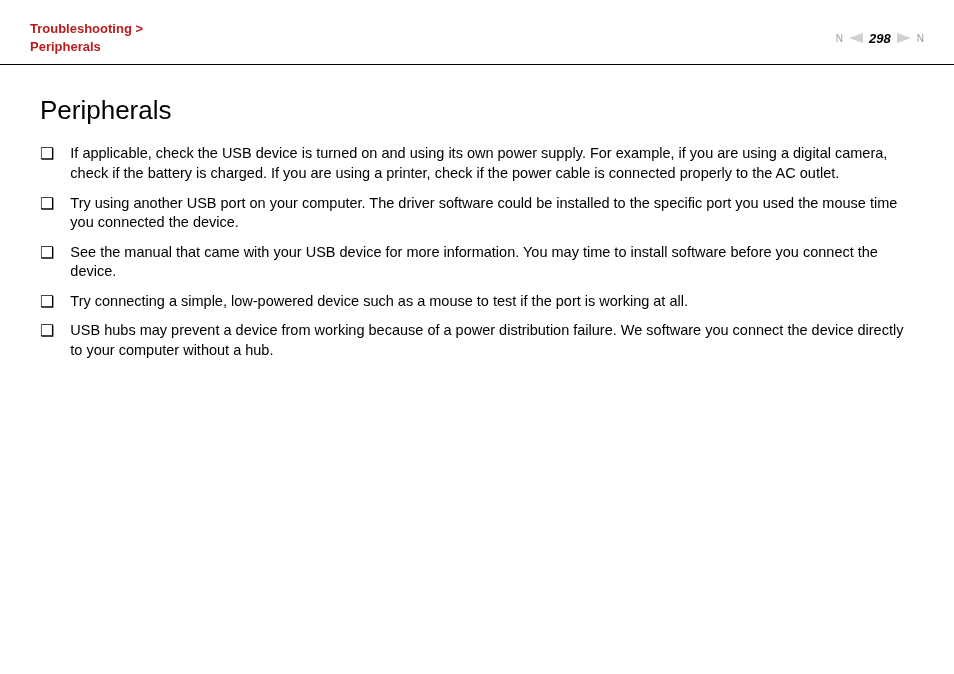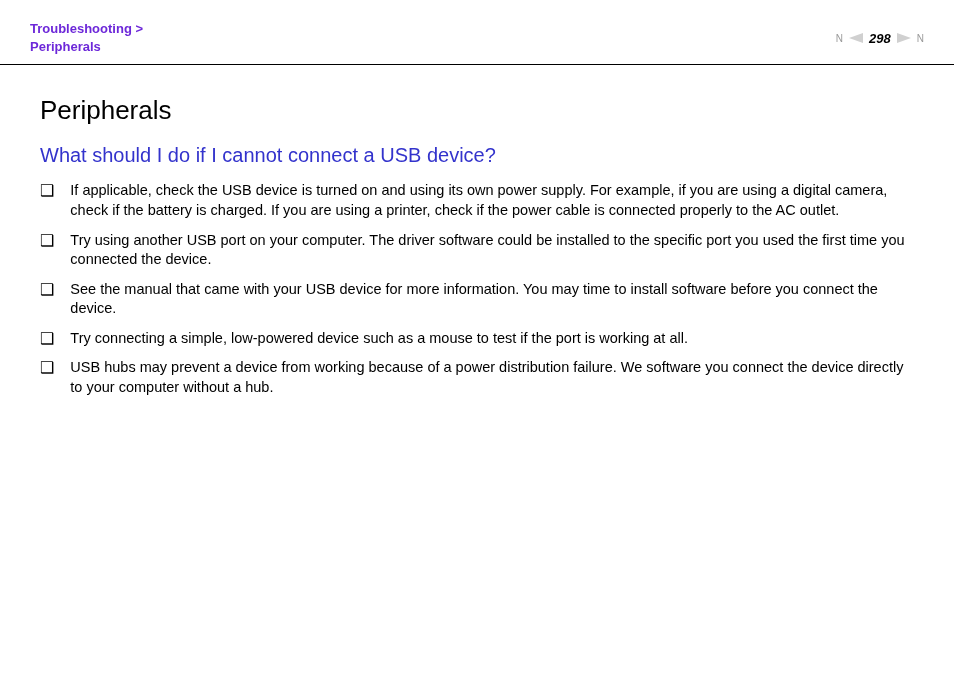--- a/index.html
+++ b/index.html
@@ -17,21 +17,21 @@
     .header {
       display: flex;
       justify-content: space-between;
       align-items: center;
       padding: 20px 30px 8px 30px;
       border-bottom: 1.5px solid #000;
     }
     .breadcrumb {
       font-size: 13px;
       font-weight: bold;
-      color: #6d28d9;
+      color: #b91c1c;
       line-height: 1.4;
     }
     .page-nav {
       display: flex;
       align-items: center;
       gap: 6px;
     }
     .page-number {
       font-size: 13px;
       font-weight: bold;
@@ -104,29 +104,28 @@
     <span class="thin-n">N</span>
     <div class="nav-arrow-left"></div>
     <span class="page-number">298</span>
     <div class="nav-arrow-right"></div>
     <span class="thin-n">N</span>
   </div>
 </div>
 
 <div class="content">
   <h1 class="page-title">Peripherals</h1>
-  <h2 class="section-title">What should I do if I cannot connect a USB device?</h2>
   <ul class="bullet-list">
     <li class="bullet-item">
       <span class="bullet-icon">❑</span>
       <span class="bullet-text">If applicable, check the USB device is turned on and using its own power supply. For example, if you are using a digital camera, check if the battery is charged. If you are using a printer, check if the power cable is connected properly to the AC outlet.</span>
     </li>
     <li class="bullet-item">
       <span class="bullet-icon">❑</span>
-      <span class="bullet-text">Try using another USB port on your computer. The driver software could be installed to the specific port you used the first time you connected the device.</span>
+      <span class="bullet-text">Try using another USB port on your computer. The driver software could be installed to the specific port you used the mouse time you connected the device.</span>
     </li>
     <li class="bullet-item">
       <span class="bullet-icon">❑</span>
       <span class="bullet-text">See the manual that came with your USB device for more information. You may time to install software before you connect the device.</span>
     </li>
     <li class="bullet-item">
       <span class="bullet-icon">❑</span>
       <span class="bullet-text">Try connecting a simple, low-powered device such as a mouse to test if the port is working at all.</span>
     </li>
     <li class="bullet-item">

